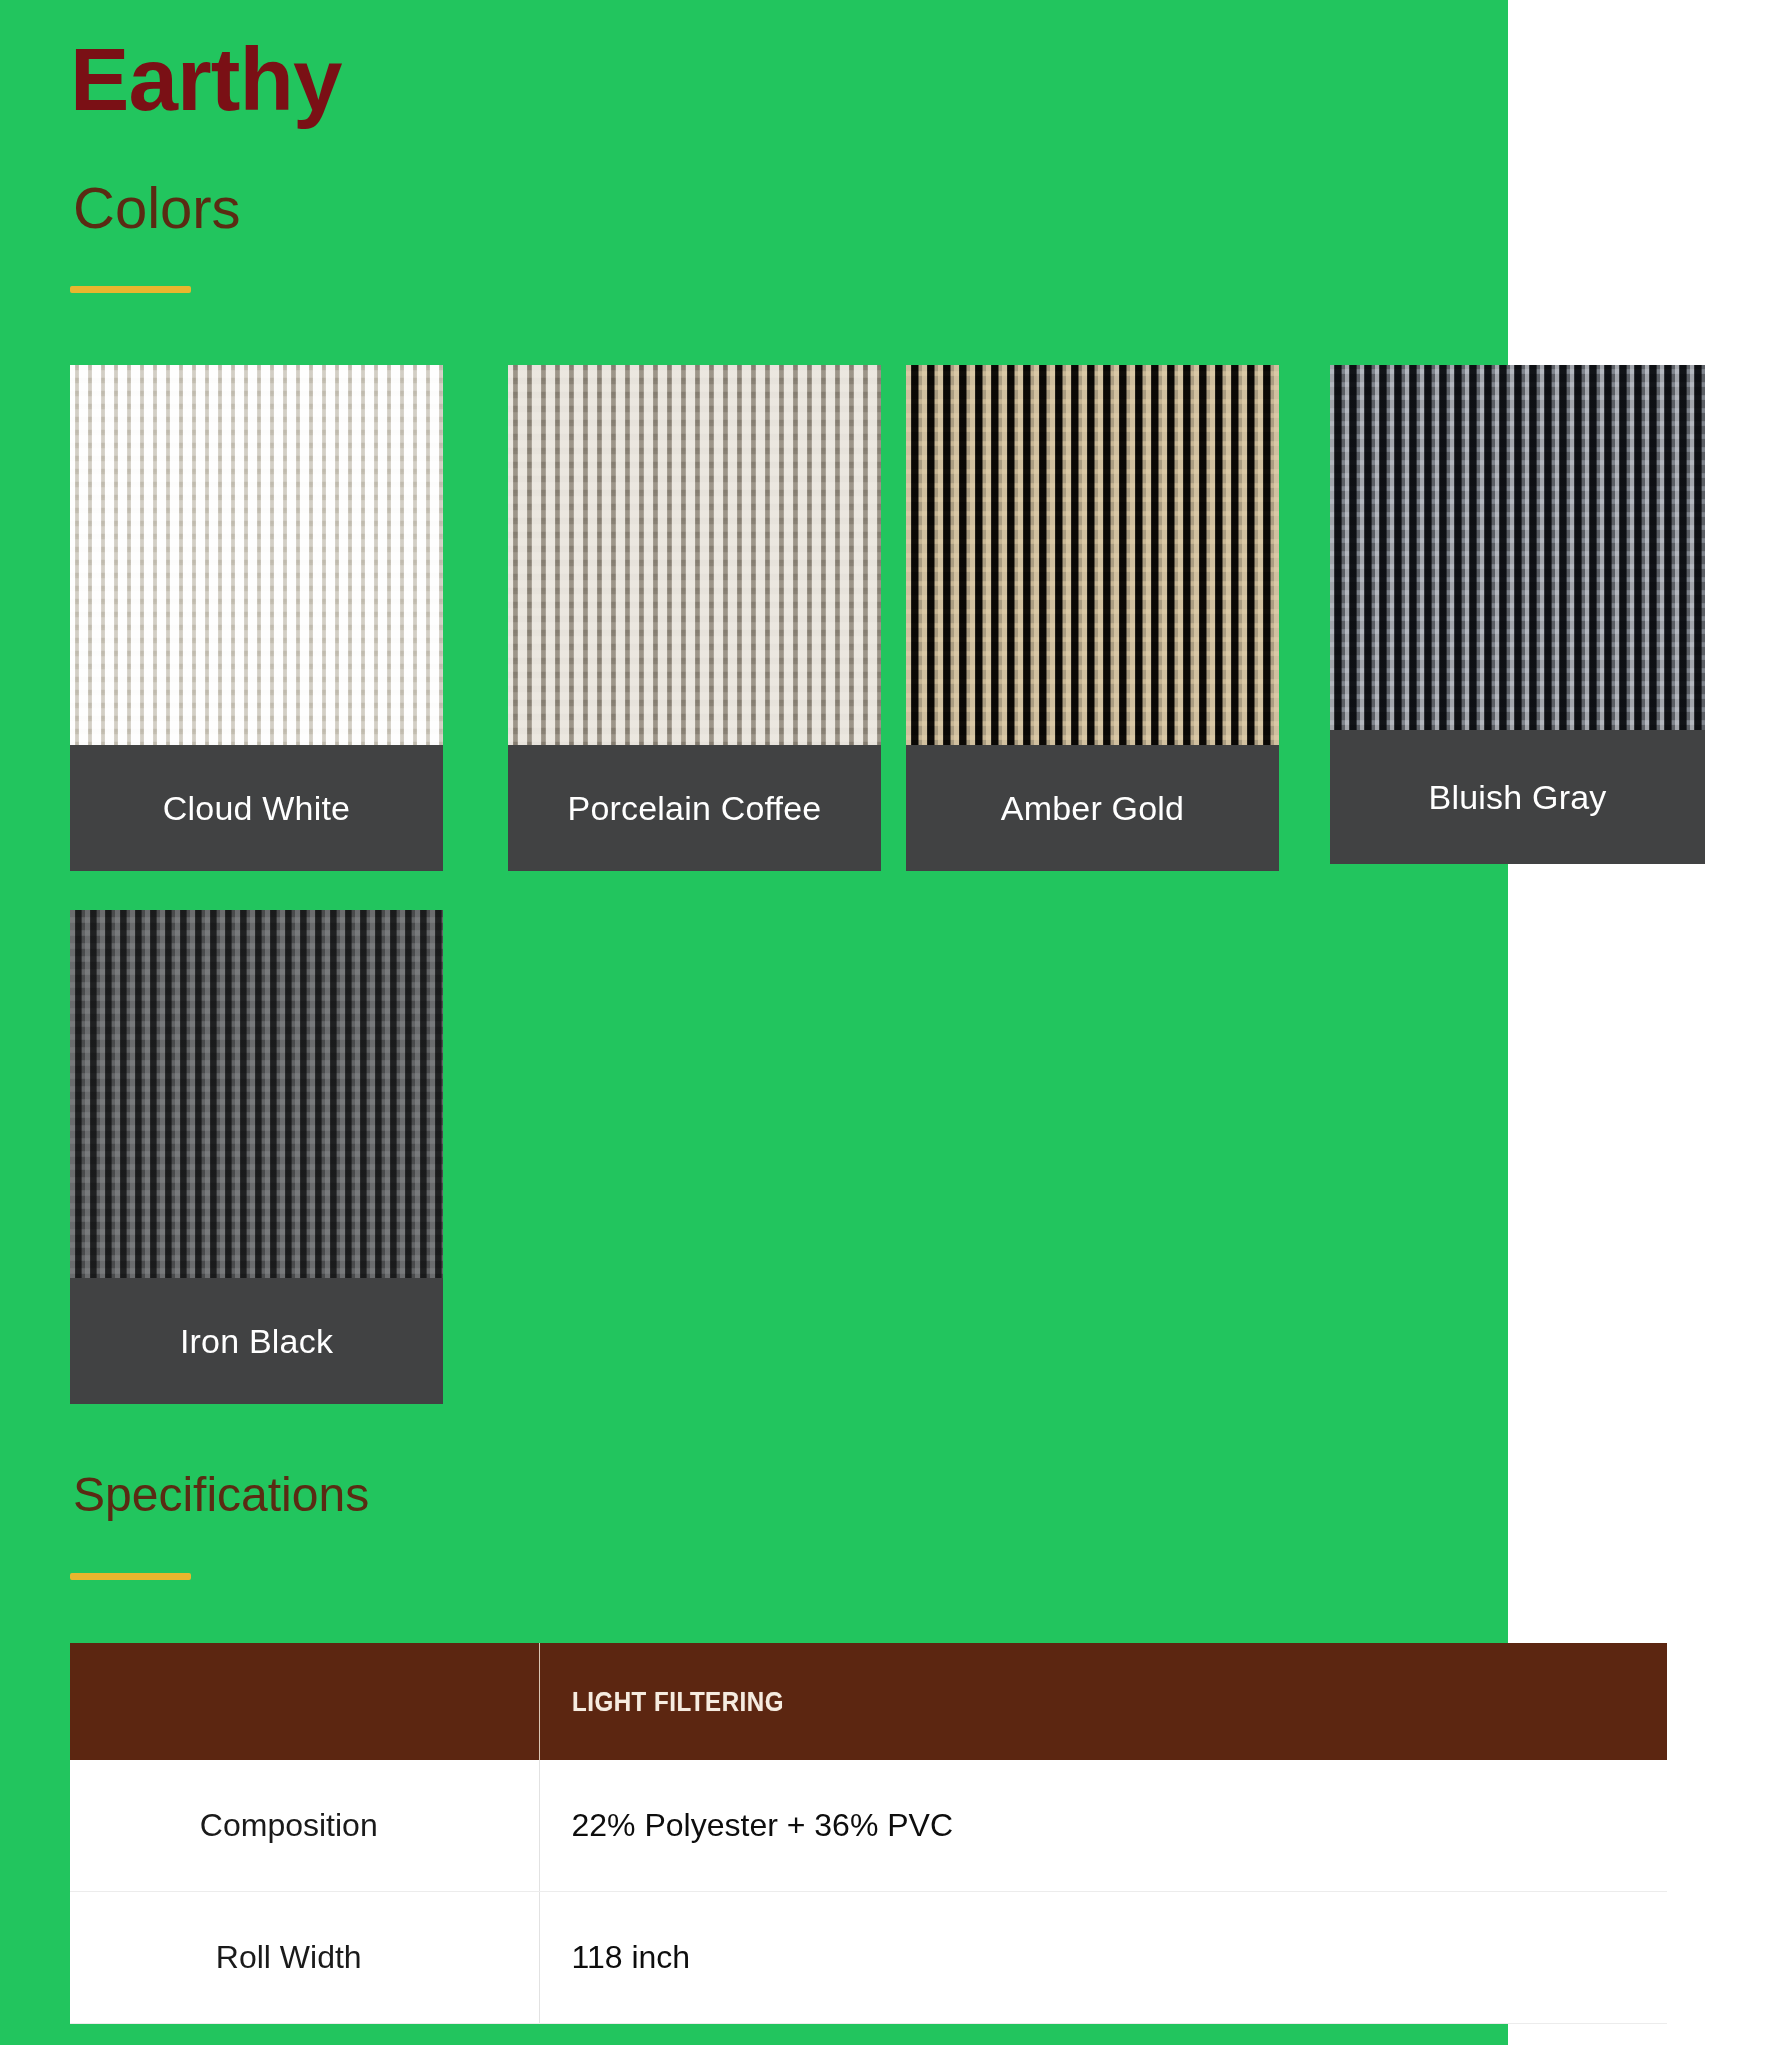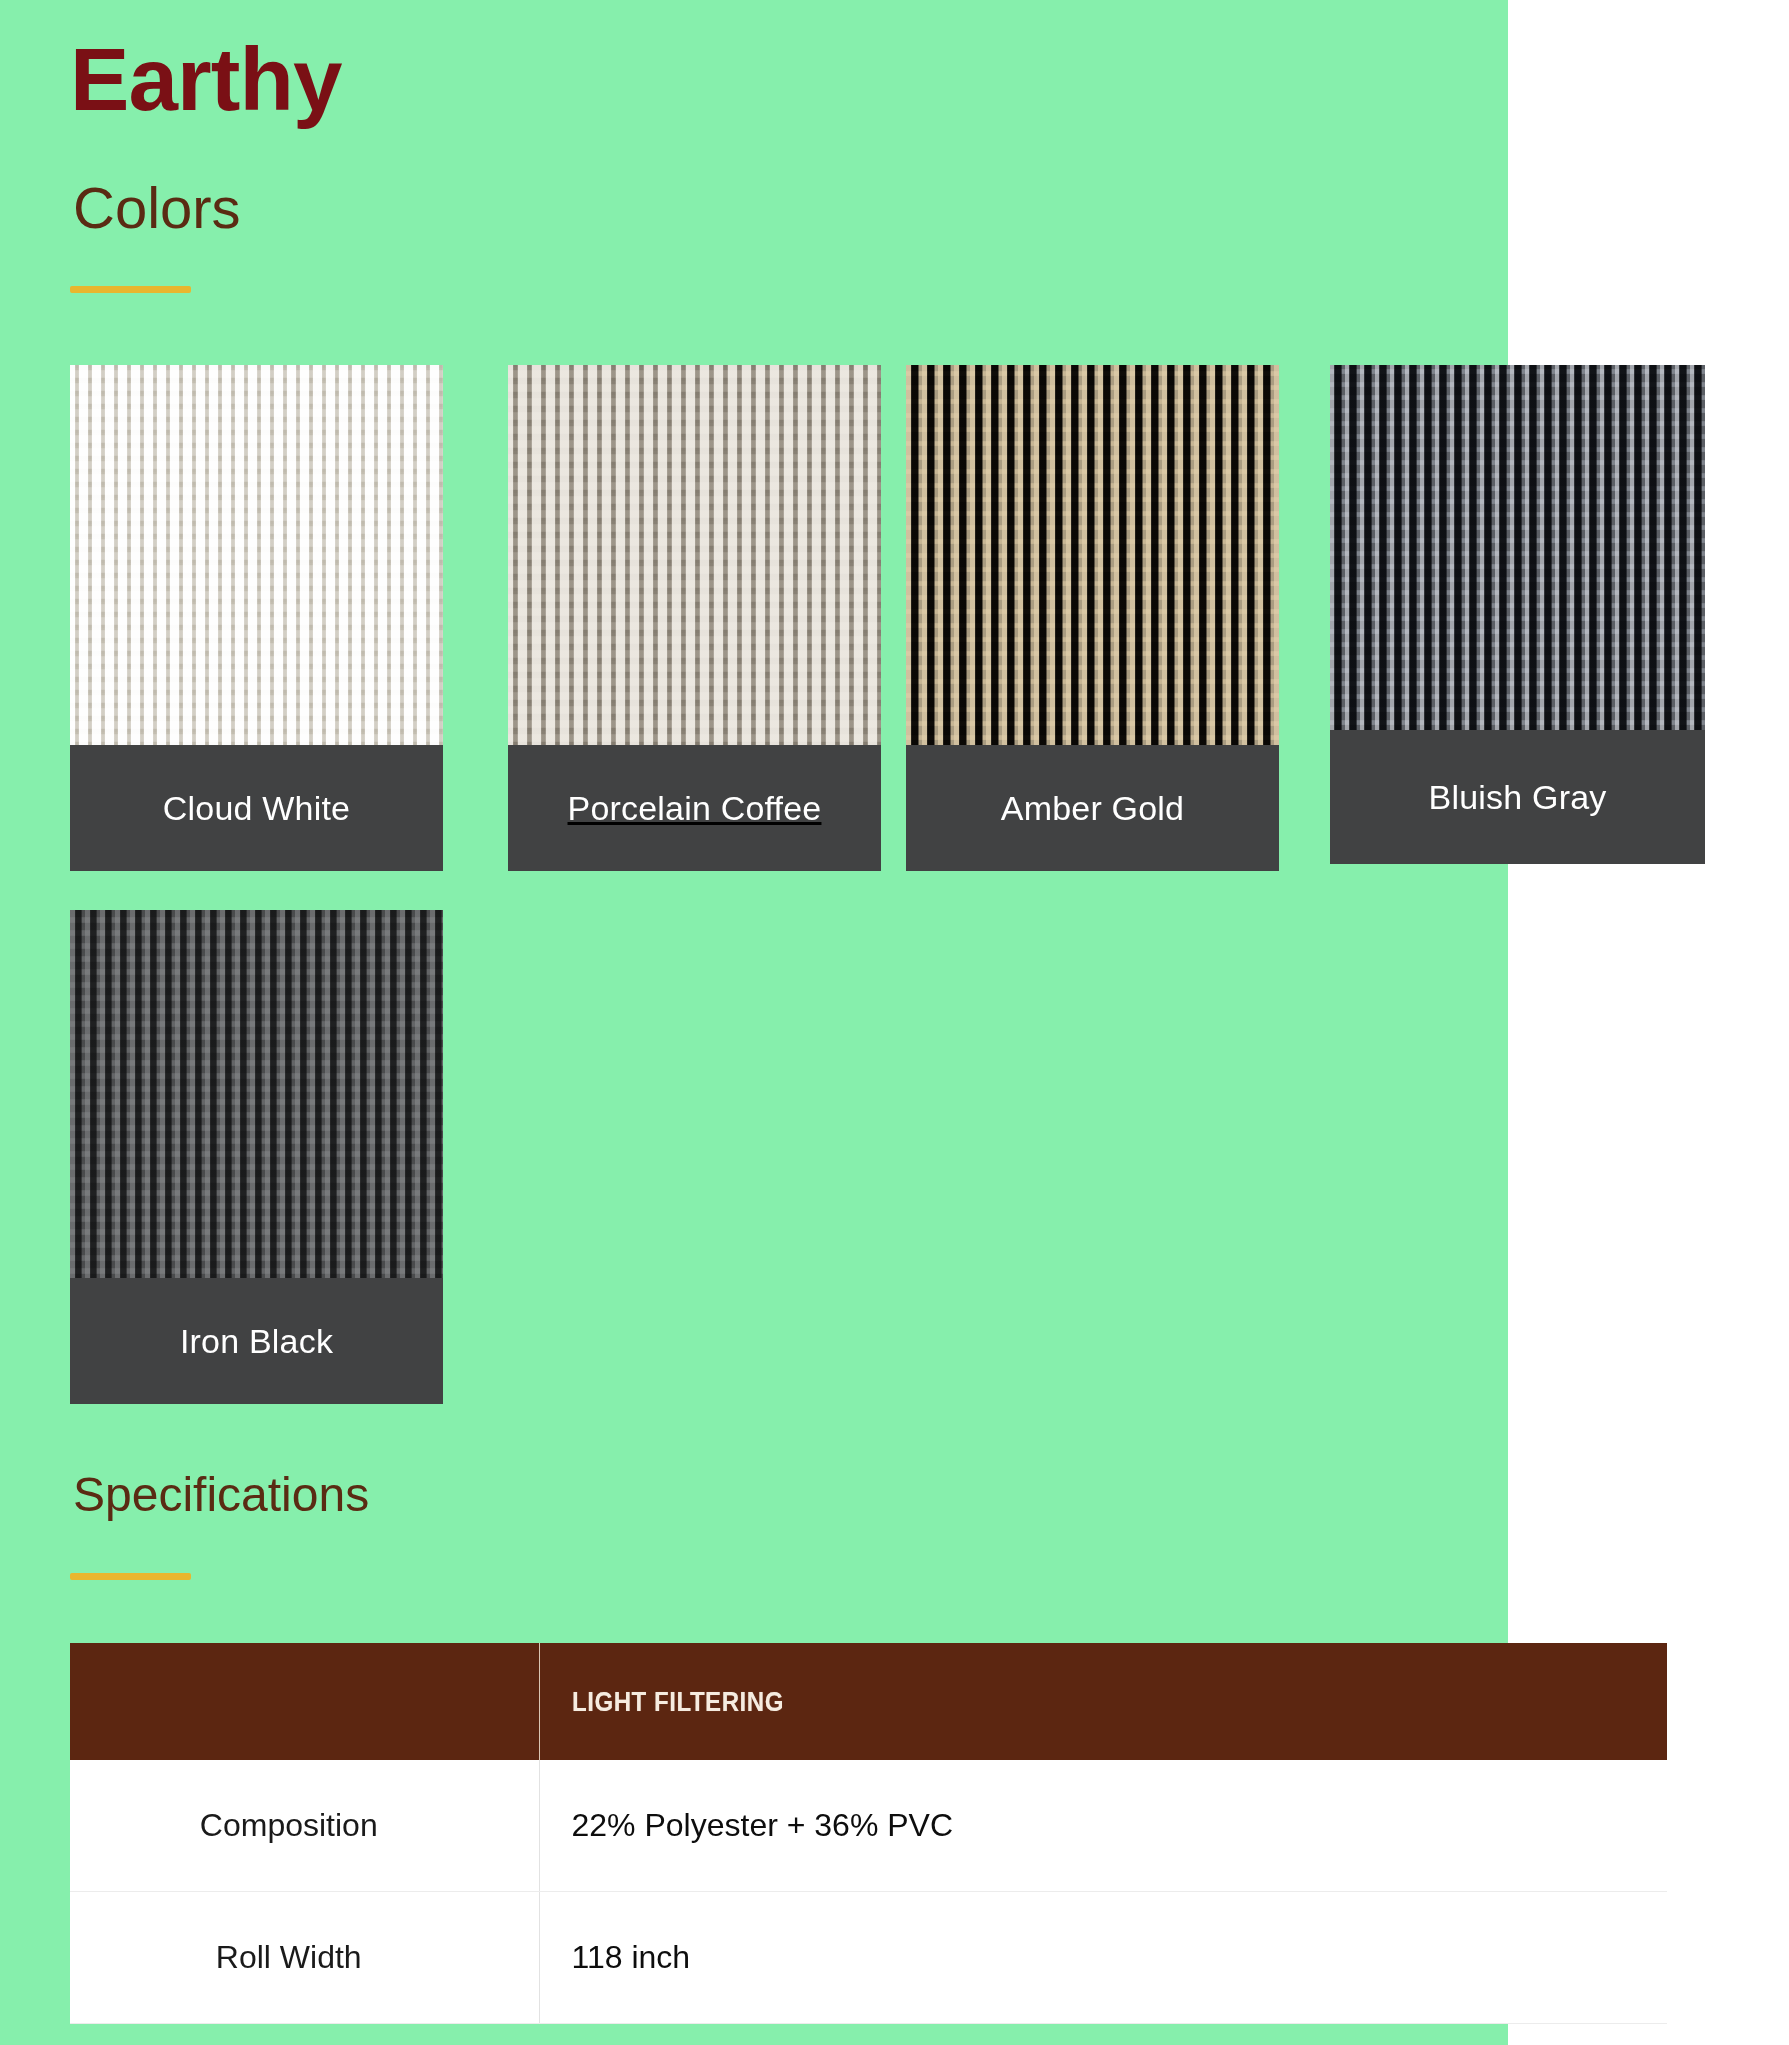--- a/index.html
+++ b/index.html
@@ -12,21 +12,21 @@
     height: 2045px;
     font-family: "Liberation Sans", sans-serif;
     overflow: hidden;
     position: relative;
   }
 
   .page {
     position: relative;
     width: 1508px;
     height: 2045px;
-    background: #86efac;
+    background: #22c55e;
   }
 
   
   .title {
     position: absolute;
     left: 70px;
     top: 35px;
     font-size: 89px;
     line-height: 1.0;
     font-weight: 700;
@@ -87,21 +87,21 @@
     justify-content: center;
     text-align: center;
     letter-spacing: 0.2px;
   }
 
   
   .sw-0 { width: 373px; margin-right: 65px; }
   .sw-0 .swatch-tex   { height: 380px; }
   .sw-0 .swatch-label { height: 126px; }
 
-  .sw-1 { width: 373px; margin-right: 25px; text-decoration: underline; }
+  .sw-1 { width: 373px; margin-right: 25px; }
   .sw-1 .swatch-tex   { height: 380px; }
   .sw-1 .swatch-label { height: 126px; }
 
   .sw-2 { width: 373px; margin-right: 51px; }
   .sw-2 .swatch-tex   { height: 380px; }
   .sw-2 .swatch-label { height: 126px; }
 
   .sw-3 { width: 375px; }
   .sw-3 .swatch-tex   { height: 365px; }
   .sw-3 .swatch-label { height: 134px; }

